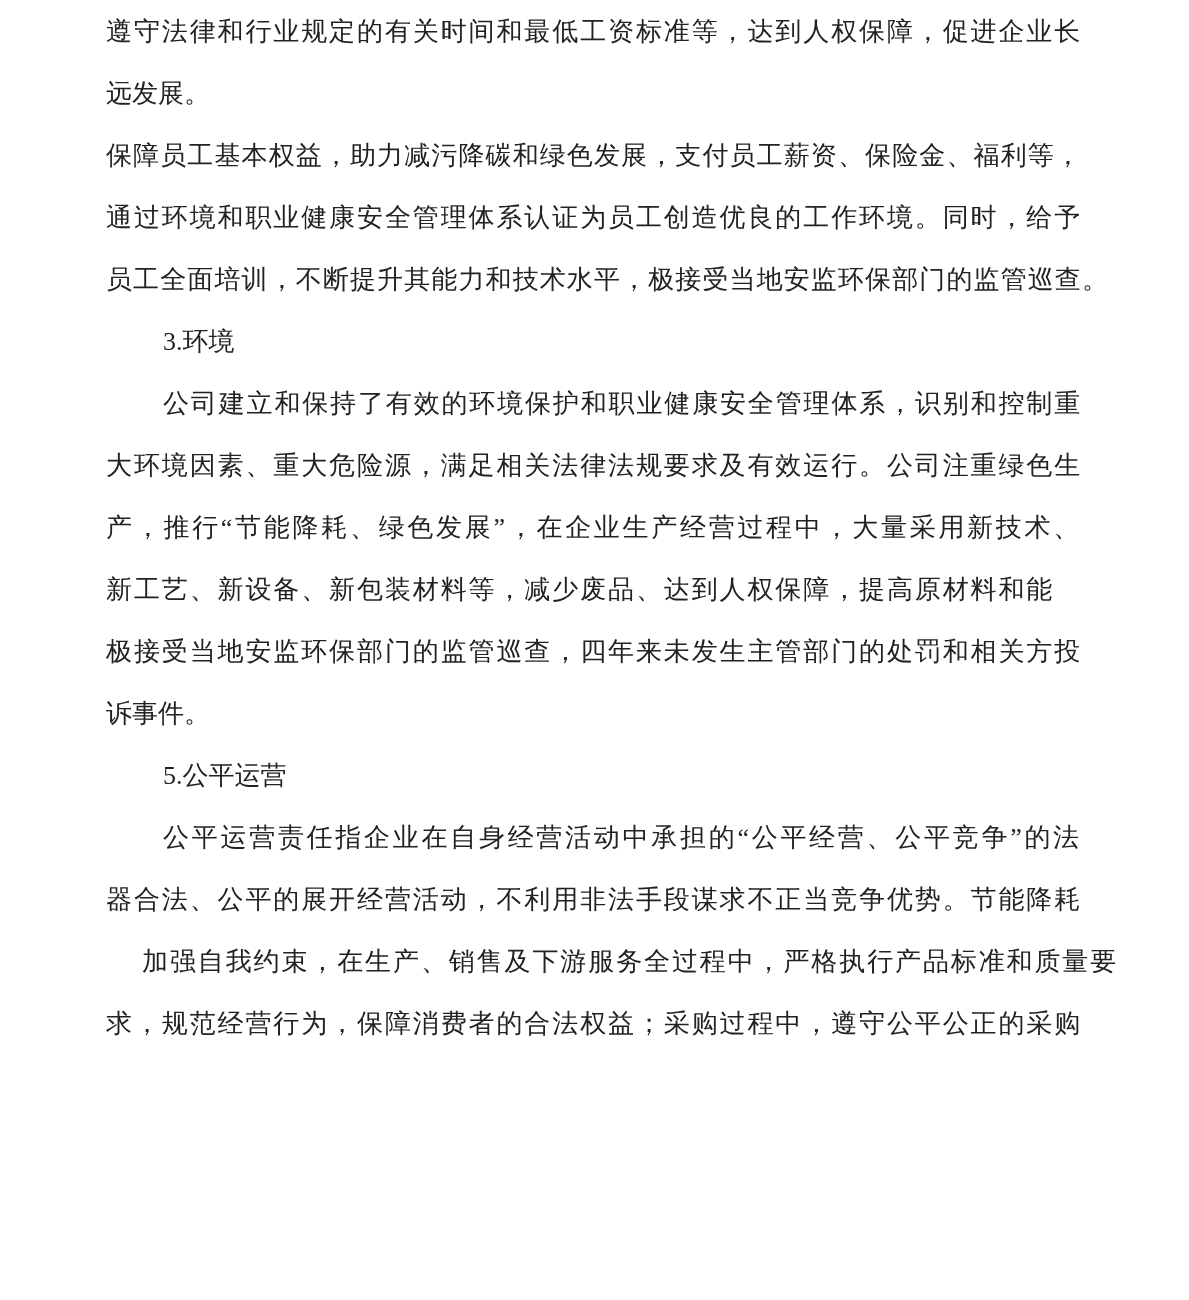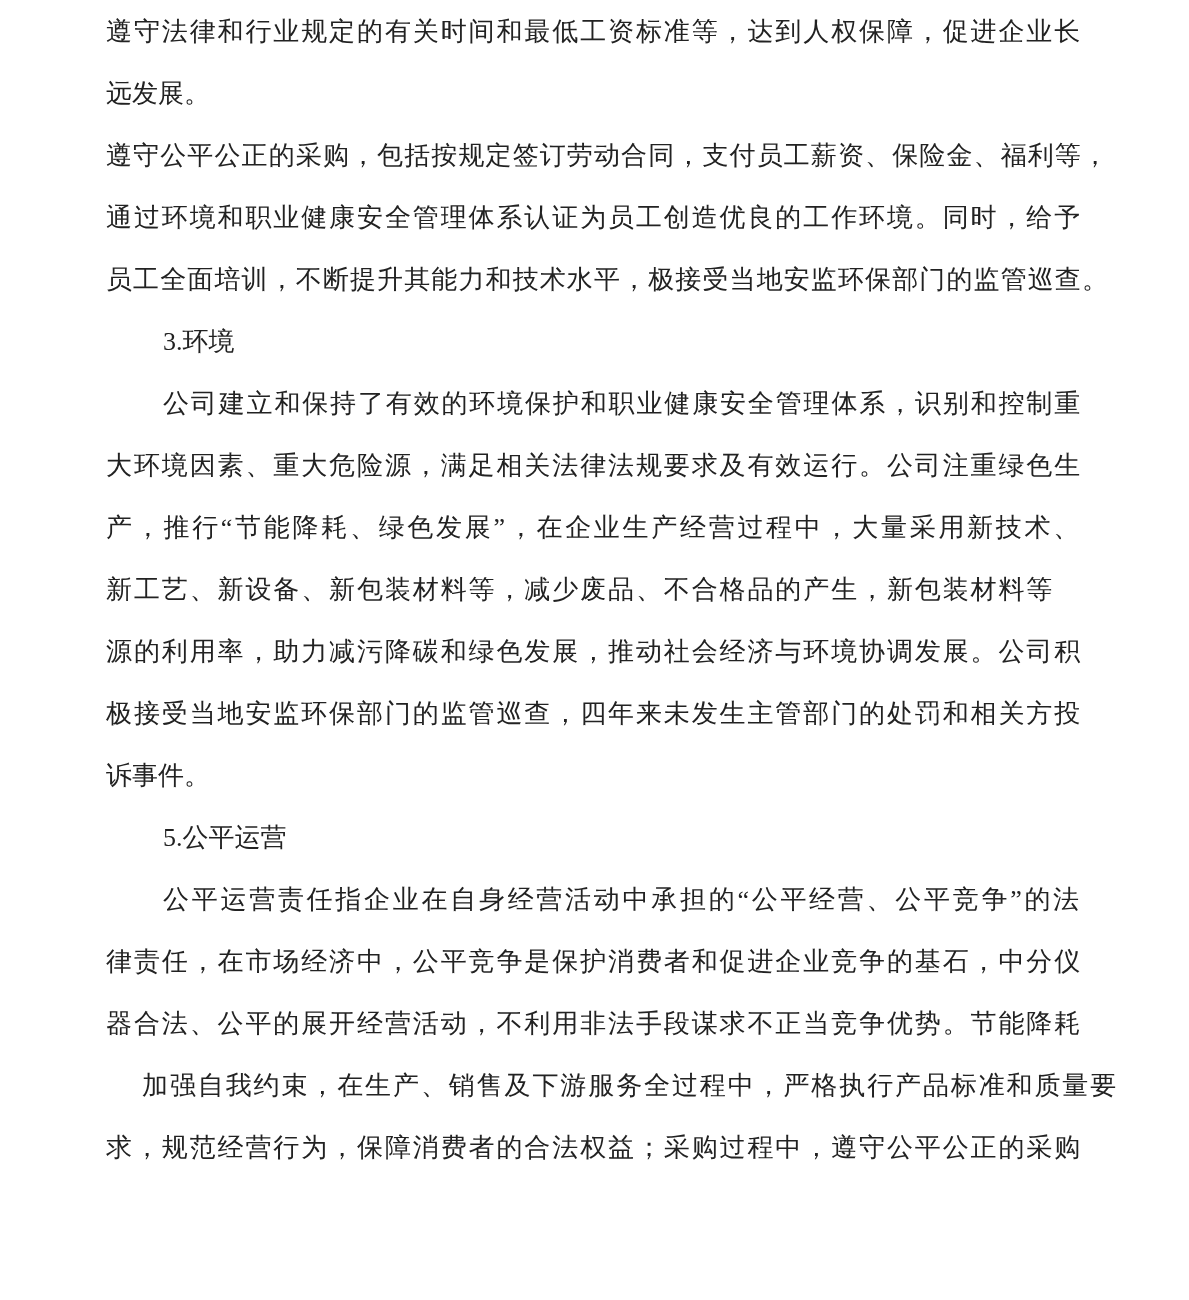--- a/index.html
+++ b/index.html
@@ -32,30 +32,28 @@
   .indent, .heading {
     text-indent: 57px;
   }
 </style>
 </head>
 <body>
 
 <div class="page">
   <div class="line justify" style="letter-spacing: 1.89px;">遵守法律和行业规定的有关时间和最低工资标准等，达到人权保障，促进企业长</div>
   <div class="line plain">远发展。</div>
-  <div class="line justify" style="letter-spacing: 1.11px;">遵守公平公正的采购，包括按规定签订劳动合同，支付员工薪资、保险金、福利等，</div>
+  <div class="line justify" style="letter-spacing: 1.11px;">保障员工基本权益，助力减污降碳和绿色发展，支付员工薪资、保险金、福利等，</div>
   <div class="line justify" style="letter-spacing: 1.89px;">通过环境和职业健康安全管理体系认证为员工创造优良的工作环境。同时，给予</div>
   <div class="line justify" style="letter-spacing: 1.11px;">员工全面培训，不断提升其能力和技术水平，极接受当地安监环保部门的监管巡查。</div>
   <div class="line heading">3.环境</div>
   <div class="line justify indent" style="letter-spacing: 1.85px;">公司建立和保持了有效的环境保护和职业健康安全管理体系，识别和控制重</div>
   <div class="line justify" style="letter-spacing: 1.89px;">大环境因素、重大危险源，满足相关法律法规要求及有效运行。公司注重绿色生</div>
   <div class="line justify" style="letter-spacing: 2.71px;">产，推行“节能降耗、绿色发展”，在企业生产经营过程中，大量采用新技术、</div>
-  <div class="line justify" style="letter-spacing: 1.89px;">新工艺、新设备、新包装材料等，减少废品、不合格品的产生，新包装材料等</div>
-  <div class="line justify" style="letter-spacing: 1.89px;">源的利用率，助力减污降碳和绿色发展，推动社会经济与环境协调发展。公司积</div>
+  <div class="line justify" style="letter-spacing: 1.89px;">新工艺、新设备、新包装材料等，减少废品、达到人权保障，提高原材料和能</div>
   <div class="line justify" style="letter-spacing: 1.89px;">极接受当地安监环保部门的监管巡查，四年来未发生主管部门的处罚和相关方投</div>
   <div class="line plain">诉事件。</div>
   <div class="line heading">5.公平运营</div>
   <div class="line justify indent" style="letter-spacing: 2.72px;">公平运营责任指企业在自身经营活动中承担的“公平经营、公平竞争”的法</div>
-  <div class="line justify" style="letter-spacing: 1.89px;">律责任，在市场经济中，公平竞争是保护消费者和促进企业竞争的基石，中分仪</div>
   <div class="line justify" style="letter-spacing: 1.89px;">器合法、公平的展开经营活动，不利用非法手段谋求不正当竞争优势。节能降耗</div>
   <div class="line justify" style="letter-spacing: 1.89px; margin-left: 36px;">加强自我约束，在生产、销售及下游服务全过程中，严格执行产品标准和质量要</div>
   <div class="line justify" style="letter-spacing: 1.89px;">求，规范经营行为，保障消费者的合法权益；采购过程中，遵守公平公正的采购</div>
 </div>
 
 </body></html>

